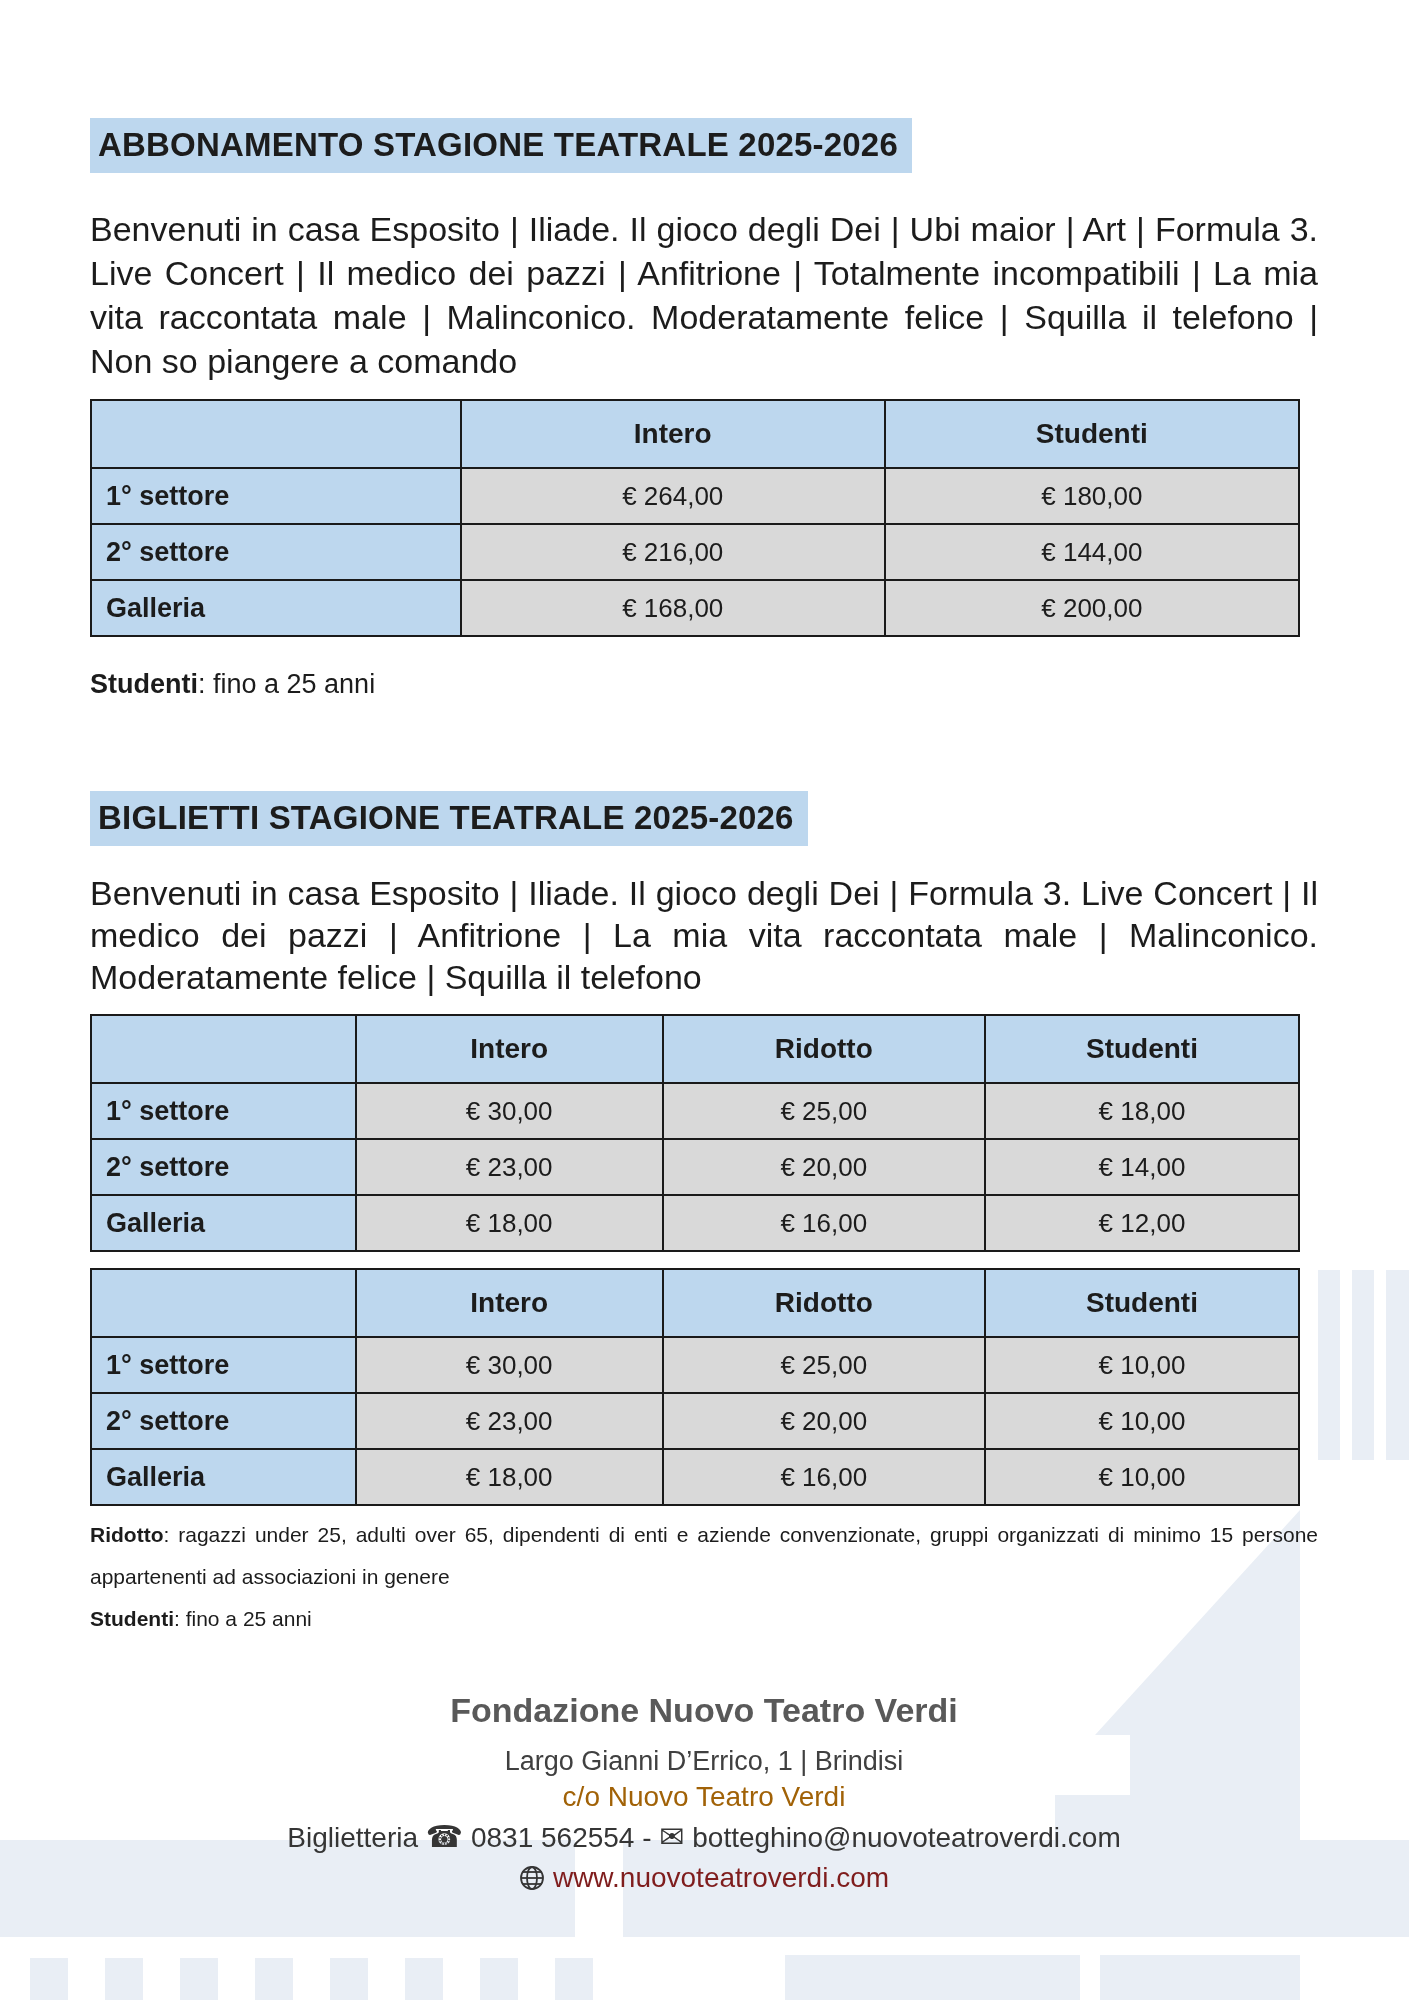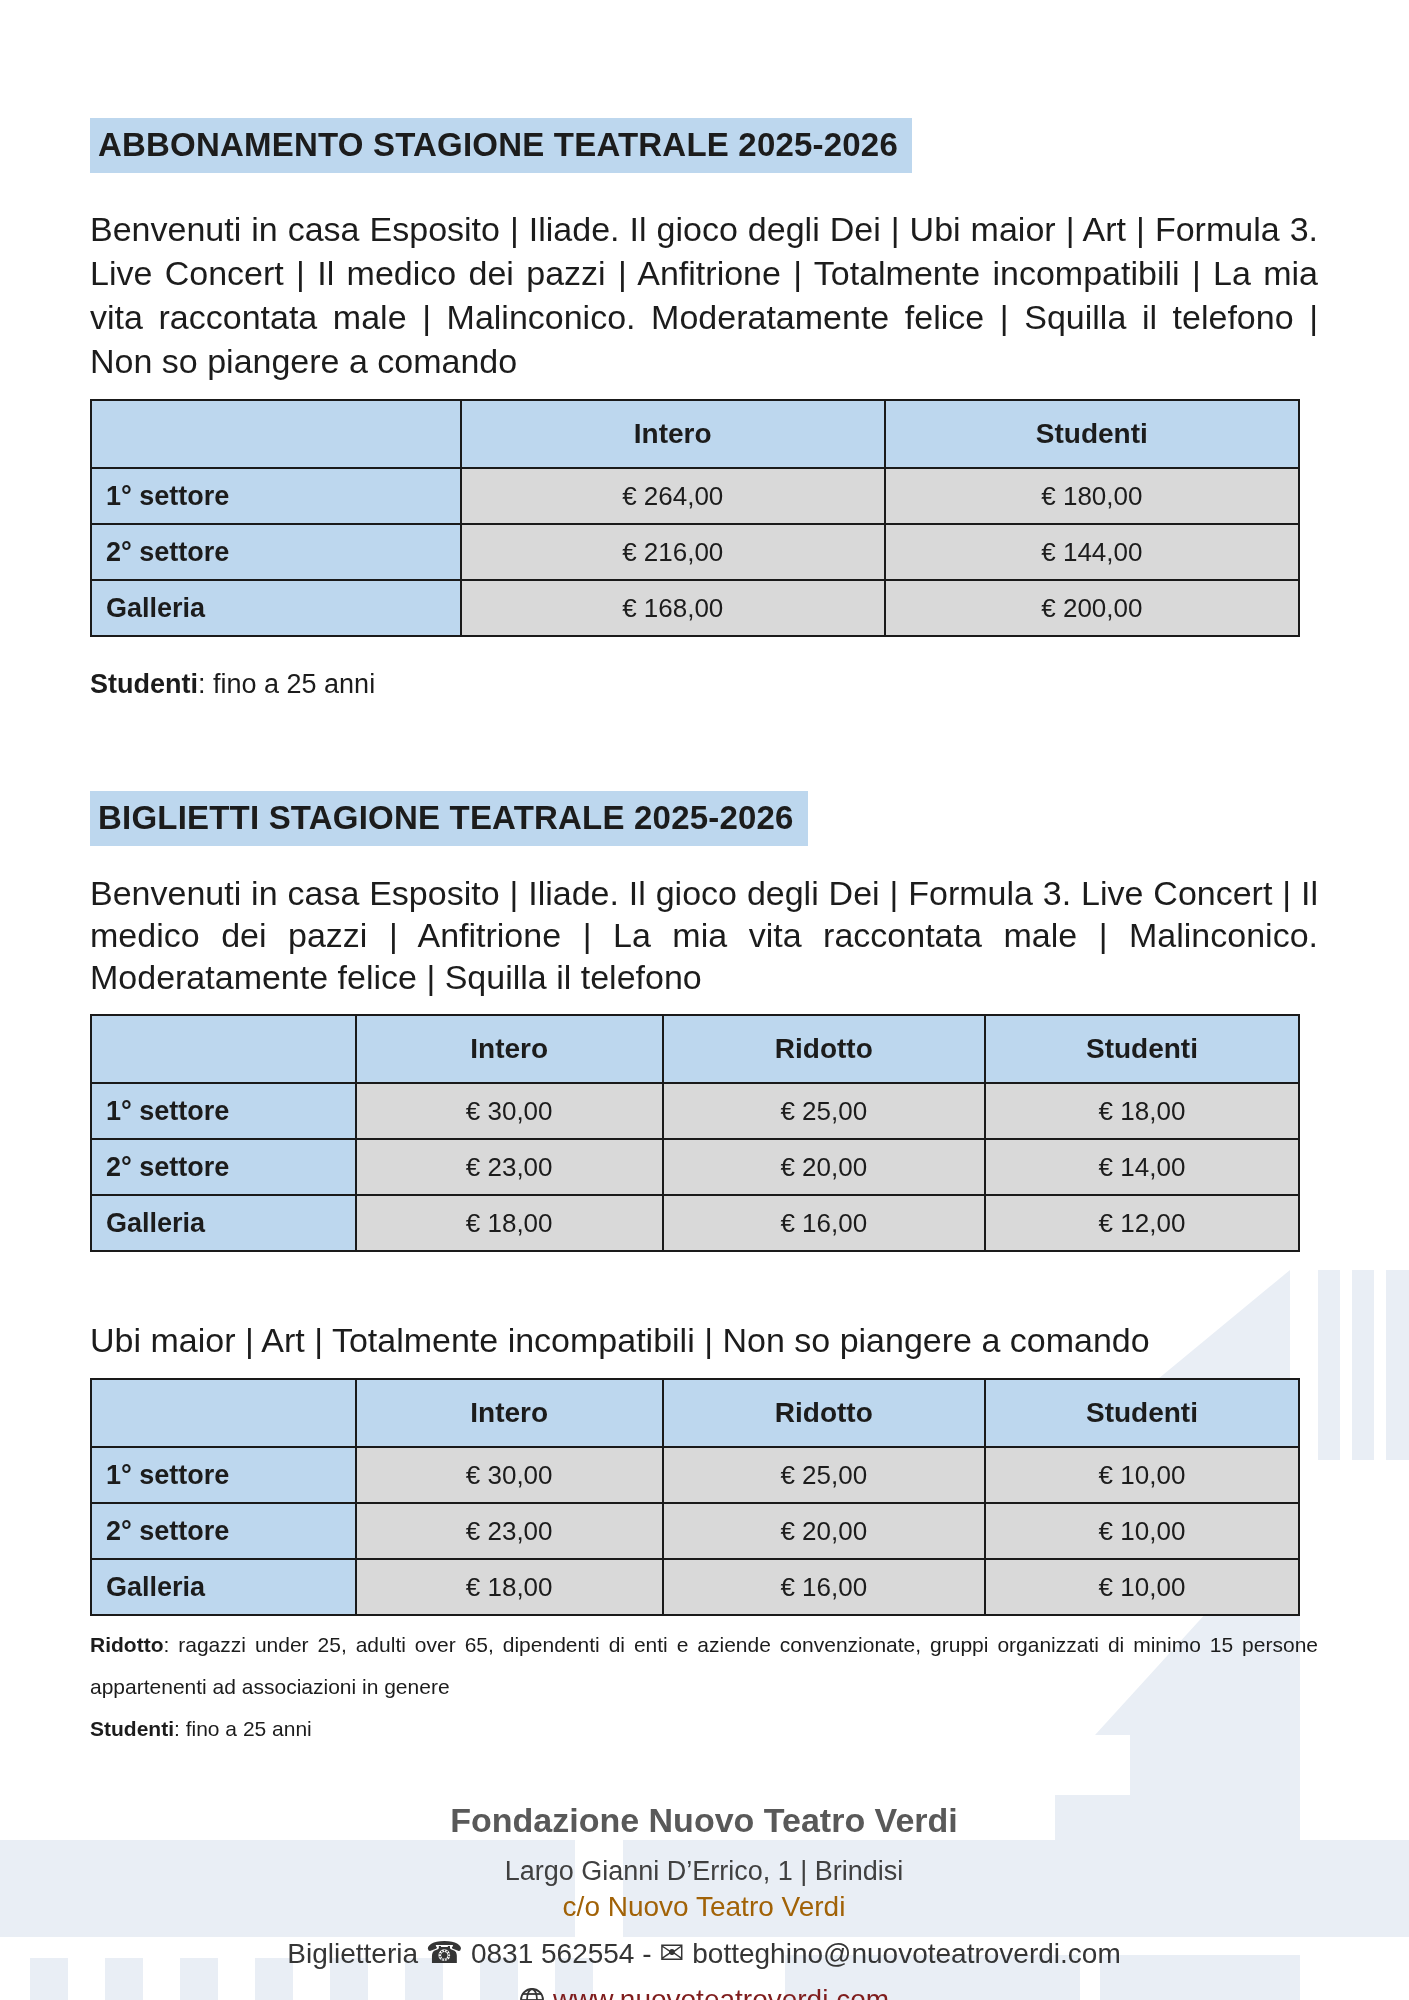--- a/index.html
+++ b/index.html
@@ -61,21 +61,21 @@
   .t3{margin-top:28px;}
   
   .note{margin:26px 0 0 0;font-size:27px;line-height:42px;}
   .note b{font-weight:bold;}
   .notes-block{margin-top:8px;font-size:21px;line-height:42px;}
   
   .footer{position:relative;text-align:center;z-index:2;}
   .footer .org{margin-top:48px;font-size:34px;line-height:45px;font-weight:bold;color:#595959;}
   .footer .addr{margin-top:10px;font-size:27px;line-height:36px;color:#404040;}
   .footer .addr2{font-size:28px;line-height:36px;color:#a16207;}
-  .footer .contact{font-size:28px;line-height:52px;color:#353535;margin-top:2px;}
+  .footer .contact{font-size:28px;line-height:40px;color:#353535;margin-top:2px;}
   .footer .contact .glyph{font-family:"DejaVu Sans",sans-serif;font-size:30px;}
   .footer .web{font-size:28px;line-height:40px;color:#7f1d1d;}
   .globe-svg{display:inline-block;vertical-align:-4px;margin-right:8px;}
 </style>
 </head>
 <body>
 
 <div class="page">
 
   <div class="wm" style="left:1318px;top:1270px;width:22px;height:190px;"></div>
@@ -173,21 +173,20 @@
           </tr>
           <tr>
             <th class="rowlabel">Galleria</th>
             <td>€ 18,00</td>
             <td>€ 16,00</td>
             <td>€ 12,00</td>
           </tr>
         </tbody>
       </table>
 
-    <p class="para single">Ubi maior | Art | Totalmente incompatibili | Non so piangere a comando</p>
 
     <table class="price-table cols-4 t3">
         <thead>
           <tr>
             <th></th>
             <th>Intero</th>
             <th>Ridotto</th>
             <th>Studenti</th>
           </tr>
         </thead>

